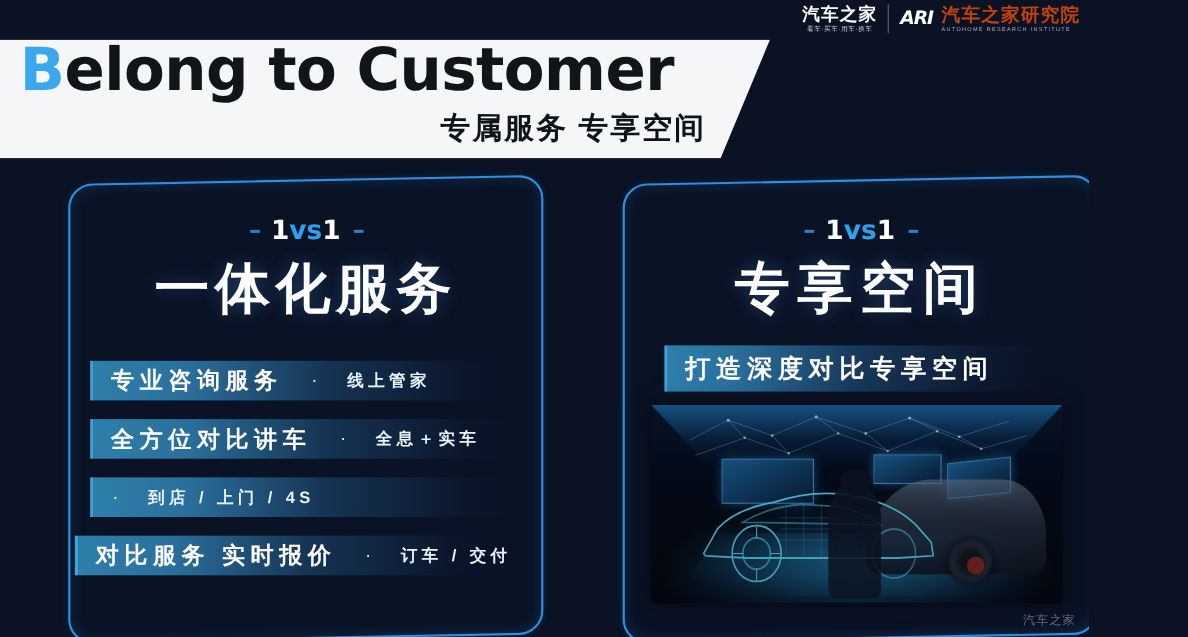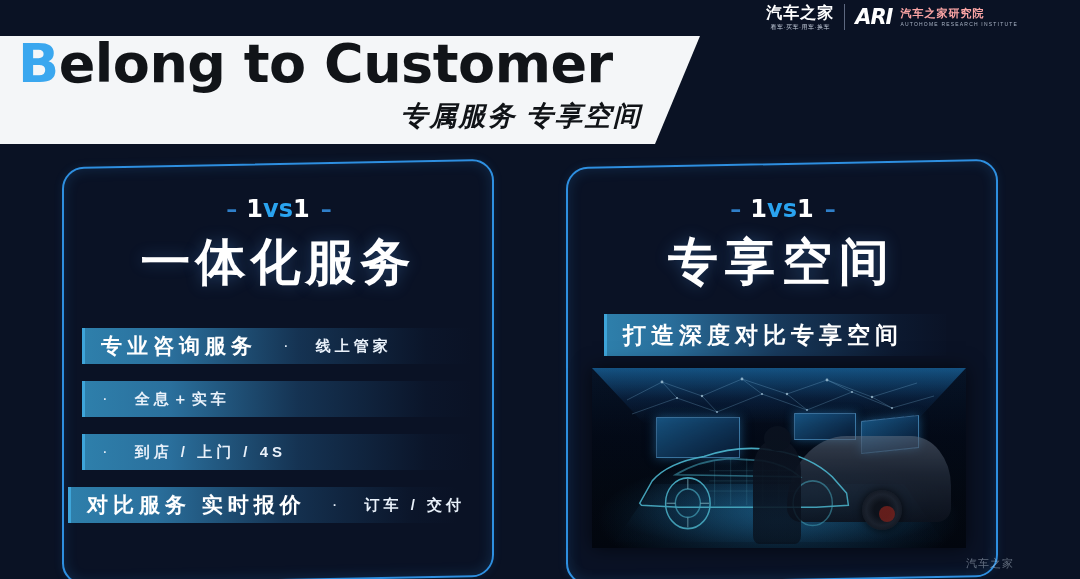--- a/index.html
+++ b/index.html
@@ -12,44 +12,43 @@
   }
   #stage{
     position:absolute;inset:0;
     width:990px;height:579px;
     background:
       radial-gradient(ellipse 900px 420px at 50% 62%, #13254a 0%, rgba(13,28,56,0.55) 45%, rgba(10,18,36,0) 75%),
       radial-gradient(ellipse 520px 260px at 12% 92%, #11223f 0%, rgba(10,18,36,0) 70%),
       radial-gradient(ellipse 520px 260px at 90% 95%, #0f2murder 0%, rgba(10,18,36,0) 70%),
       linear-gradient(180deg,#0b1426 0%,#0a1122 40%,#0b1628 100%);
     overflow:hidden;
-    padding-left:36px;
   }
   
   .logo-bar{
     position:absolute;top:4px;right:8px;
     display:flex;align-items:center;gap:10px;
     z-index:40;
   }
   .logo-ah{display:flex;flex-direction:column;align-items:center;line-height:1;}
   .logo-ah .main{
     font-family:"DejaVu Sans","Liberation Sans",sans-serif;
     font-weight:bold;font-size:16px;color:#ffffff;letter-spacing:1px;
   }
   .logo-ah .sub{
     font-size:6px;color:#c6cfdd;letter-spacing:0.5px;margin-top:3px;
   }
   .logo-div{width:1px;height:26px;background:#5d6880;}
   .logo-ari{display:flex;align-items:center;gap:8px;}
   .ari-mark{
     font-family:"DejaVu Sans","Liberation Sans",sans-serif;
-    font-weight:bold;font-style:italic;font-size:21px;color:#fff;letter-spacing:-1px;
+    font-weight:bold;font-style:italic;font-size:17px;color:#fff;letter-spacing:-1px;
   }
   .ari-txt{display:flex;flex-direction:column;line-height:1;}
-  .ari-txt .cn{font-weight:bold;font-size:11px;color:#fca5a5;letter-spacing:1px;}
+  .ari-txt .cn{font-weight:bold;font-size:17px;color:#c2410c;letter-spacing:1px;}
   .ari-txt .en{font-size:5px;color:#aab4c6;letter-spacing:1.2px;margin-top:3px;}
 
   
   .banner{
     position:absolute;left:0;top:36px;width:700px;height:108px;
     background:#f4f6f8;
     clip-path:polygon(0 0, 700px 0, 655px 108px, 0 108px);
     z-index:30;
     box-shadow:0 1px 6px rgba(0,0,0,0.4);
   }
@@ -57,21 +56,20 @@
     position:absolute;left:18px;top:-4px;
     font-family:"DejaVu Sans","Liberation Sans",sans-serif;
     font-weight:bold;font-size:54px;color:#111418;letter-spacing:-0.5px;
     white-space:nowrap;
   }
   .banner-title .b-accent{color:#3aa7ef;}
   .banner-sub{
     position:absolute;right:58px;top:62px;
     font-weight:bold;font-size:27px;color:#101317;letter-spacing:2px;
     white-space:nowrap;
-    font-style:italic;
   }
 
   
   .card{
     position:absolute;
     border:2px solid #2e8fe0;
     border-radius:22px;
     box-sizing:border-box;
     background:rgba(10,22,45,0.18);
     box-shadow:0 0 14px rgba(46,143,224,0.20) inset, 0 0 10px rgba(46,143,224,0.12);
@@ -235,20 +233,21 @@
       <div class="card-title">一体化服务</div>
     </div>
   </div>
 
   <div class="pill" id="pill1">
     <span class="strong">专业咨询服务</span>
     <span class="sep">·</span>
     <span class="weak">线上管家</span>
   </div>
   <div class="pill" id="pill2">
+    <span class="strong">全方位对比讲车</span>
     <span class="sep">·</span>
     <span class="weak">全息＋实车</span>
   </div>
   <div class="pill" id="pill3">
     <span class="sep">·</span>
     <span class="weak">到店 / 上门 / 4S</span>
   </div>
   <div class="pill" id="pill4">
     <span class="strong">对比服务 实时报价</span>
     <span class="sep">·</span>

